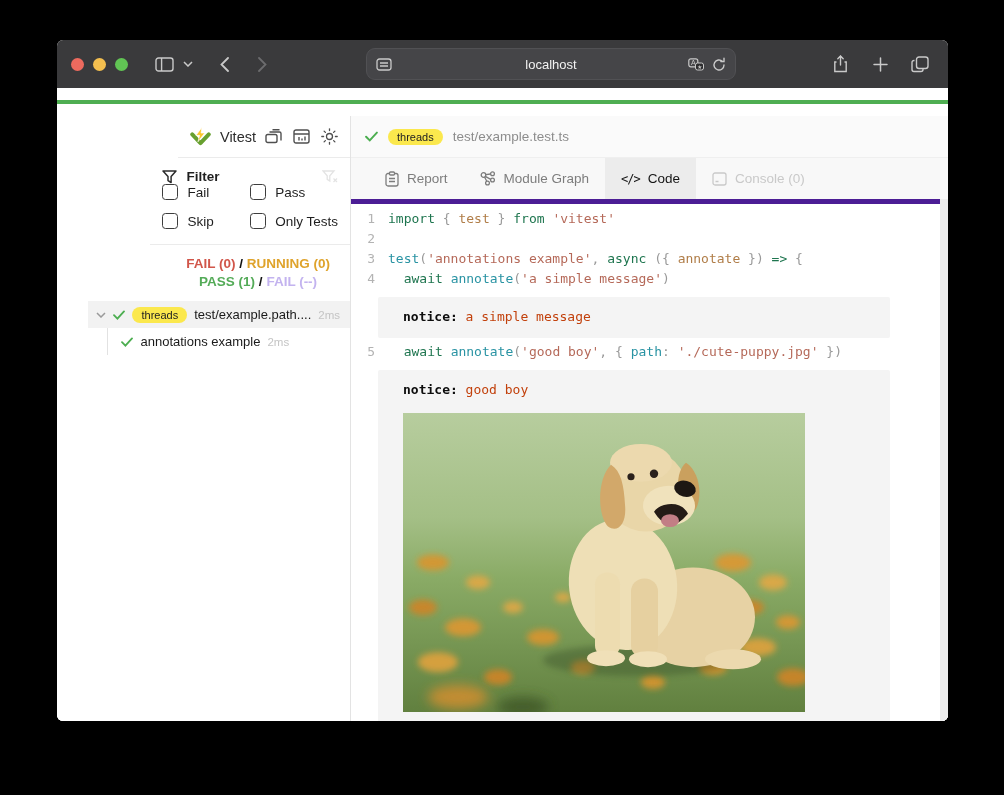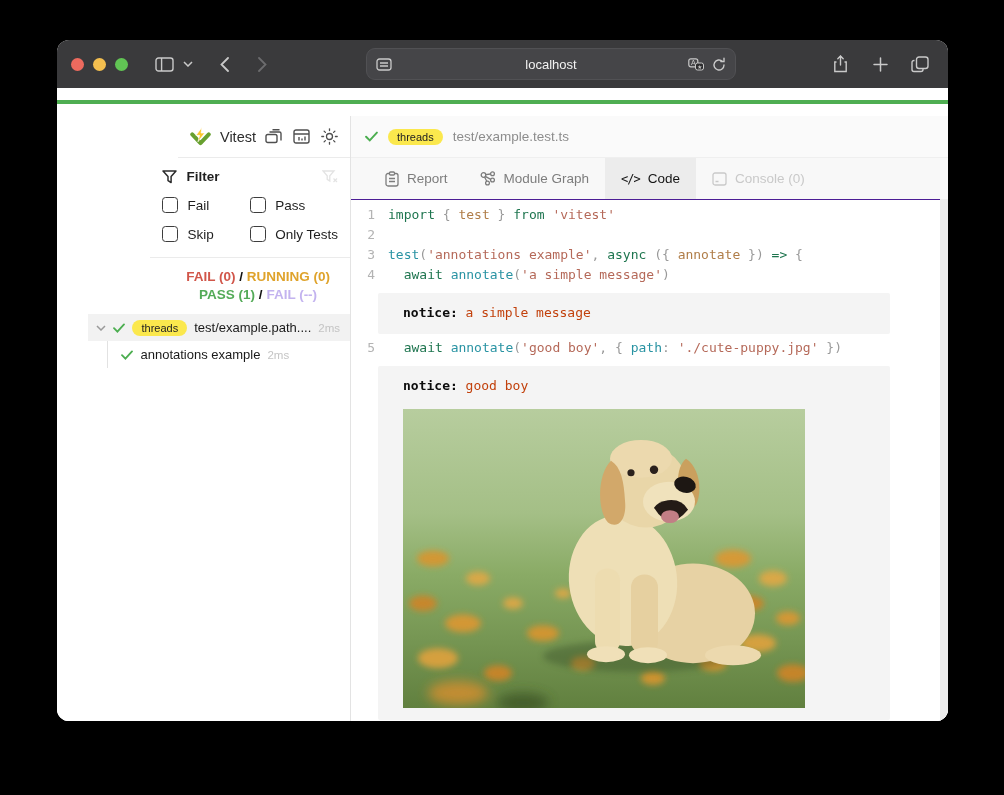--- a/index.html
+++ b/index.html
@@ -1,17 +1,17 @@
 <!DOCTYPE html>
 <html style="--accent-green: #4fae52; --badge-yellow: #fbe84d; --fail-red: #d1564a; --running-amber: #dfa32b; --pass-green: #54ab58; --skip-purple: #c3b3ef; --keyword-green: #1e754f; --function-teal: #2993a3; --string-red: #b56959; --identifier-brown: #b07d48; --punctuation-gray: #999999; --traffic-red: #ed6a5e; --traffic-yellow: #f4bf4f; --traffic-green: #61c454;"><head>
 <meta charset="utf-8">
 <style>
   html,body{margin:0;padding:0;background:#000;width:1004px;height:795px;overflow:hidden;
     font-family:"Liberation Sans",sans-serif;-webkit-font-smoothing:antialiased;}
-  .window{position:absolute;left:57px;top:40px;width:891px;height:681px;border-radius:12px;
+  .window{position:absolute;left:57px;top:40px;width:891px;height:681px;border-radius:6px;
     overflow:hidden;background:#fff;display:flex;flex-direction:column;gap:12px;}
   
   .toolbar{height:48px;background:#3a3a3c;display:flex;align-items:center;flex:none;padding:0 14px;color:#c9c9c9;}
   .lights{display:flex;gap:9px;margin-right:22px;}
   .light{width:13px;height:13px;border-radius:50%;}
   .tb-ic{display:flex;align-items:center;justify-content:center;width:28px;height:28px;flex:none;}
   .tb-ic svg{display:block;}
   .urlbar{height:30px;width:350px;margin:0 auto;background:#454548;border:1px solid #515154;border-radius:9px;
     display:flex;align-items:center;padding:0 9px;color:#e8e8e8;font-size:13px;position:relative;}
   .urlbar .host{position:absolute;left:0;right:0;text-align:center;color:#f2f2f2;}
@@ -23,39 +23,39 @@
   
   .content{flex:1;display:flex;min-height:0;background:#fff;}
   .sidebar{width:293px;flex:none;border-right:1px solid #e3e3e3;display:flex;flex-direction:column;background:#fff;align-items:flex-end;}
   .srow{height:41px;flex:none;border-bottom:1px solid #ebebeb;display:flex;align-items:center;padding:0 12px;gap:9px;}
   .vtitle{font-size:14.5px;color:#2c2c2c;font-weight:500;}
   .side-icons{margin-left:auto;display:flex;gap:11px;color:#4f4f4f;align-items:center;}
   .search-ph{color:#c3c3c3;font-size:14px;}
   .dim-ic{margin-left:auto;color:#e2e2e2;}
   .filter-sec{padding:11px 12px 15px;border-bottom:1px solid #ebebeb;}
   .filter-head{display:flex;align-items:center;gap:9px;font-size:13.5px;font-weight:600;color:#1f1f1f;}
-  .checks{display:grid;grid-template-columns:1fr 1fr;row-gap:13px;margin-top:13px;font-size:13.5px;color:#1f1f1f;}
+  .checks{display:grid;grid-template-columns:1fr 1fr;row-gap:13px;font-size:13.5px;color:#1f1f1f;}
   .check{display:flex;align-items:center;gap:9px;}
   .box{width:14px;height:14px;border:1.6px solid #3d3d3d;border-radius:3.5px;flex:none;background:#fff;}
   .status{padding:10px 20px 7px;text-align:center;font-weight:700;font-size:13.5px;line-height:18px;color:#111;}
   .st-fail{color:var(--fail-red,#d1564a);} .st-run{color:var(--running-amber,#dfa32b);}
   .st-pass{color:var(--pass-green,#54ab58);} .st-skip{color:var(--skip-purple,#c3b3ef);}
   .tree{margin-top:3px;font-size:13px;color:#1a1a1a;}
   .trow{height:27px;display:flex;align-items:center;padding:0 10px 0 8px;gap:7px;}
   .trow.selected{background:#f2f2f2;}
   .trow.child{margin-left:19px;border-left:1px solid #e2e2e2;padding-left:13px;}
   .chev{color:#9a9a9a;display:flex;}
   .tick{color:var(--pass-green,#4cae50);display:flex;}
   .pill{background:var(--badge-yellow,#fbe84d);border-radius:9px;padding:2px 9px;font-size:11px;color:#222;flex:none;}
   .ttime{color:#c4c4c4;font-size:11.5px;}
   
   .main{flex:1;display:flex;flex-direction:column;min-width:0;position:relative;background:#fff;}
   .fheader{height:41px;flex:none;background:#fafafa;border-bottom:1px solid #efefef;display:flex;align-items:center;gap:10px;padding:0 14px;}
   .fpath{color:#8d8d8d;font-size:13.5px;}
-  .tabbar{height:41px;flex:none;background:#f8f8f8;border-bottom:1px solid #4c1d95;display:flex;align-items:stretch;padding-left:18px;font-size:13.5px;}
+  .tabbar{height:41px;flex:none;background:#f8f8f8;border-bottom:5px solid #4c1d95;display:flex;align-items:stretch;padding-left:18px;font-size:13.5px;}
   .tab{display:flex;align-items:center;gap:8px;padding:0 16px;color:#7d7d7d;cursor:default;}
   .tab svg{flex:none;}
   .tab.active{background:#ececec;color:#141414;}
   .tab.disabled{color:#c9c9c9;}
   .codeicon{font-family:"DejaVu Sans Mono",monospace;font-size:12px;letter-spacing:-1px;}
   
   .codewrap{flex:1;overflow:hidden;background:#fff;padding-top:5px;
     font-family:"DejaVu Sans Mono",monospace;font-size:13px;}
   .cline{display:flex;line-height:20px;white-space:pre;}
   .ln{width:24px;flex:none;text-align:right;color:#b3b3b3;}

